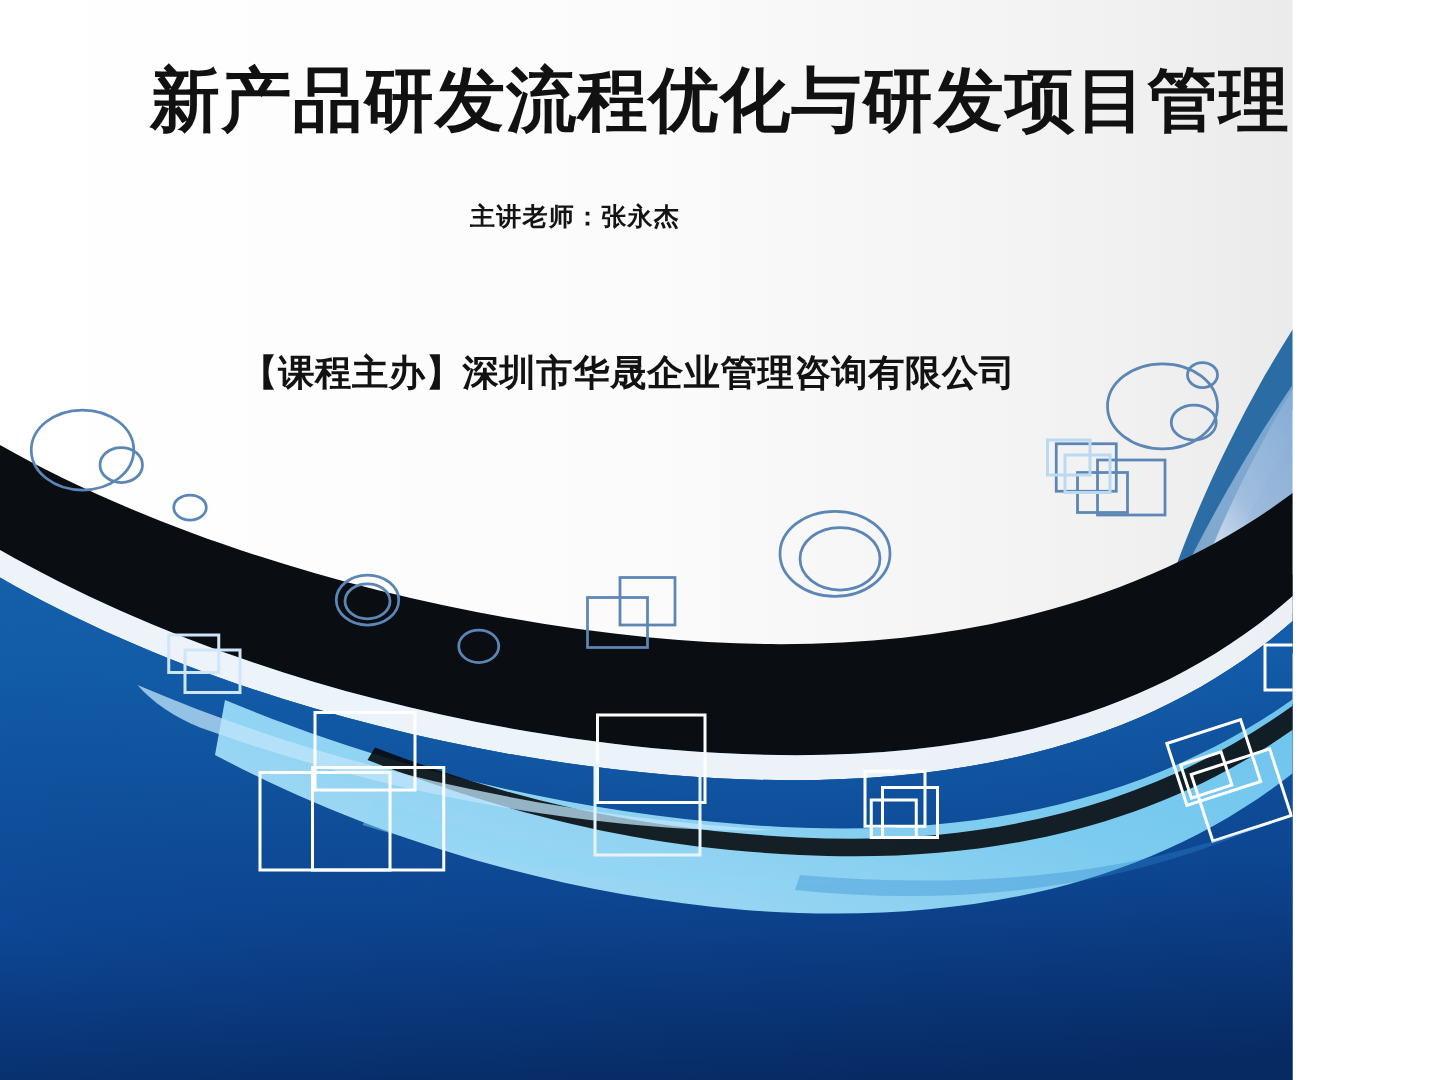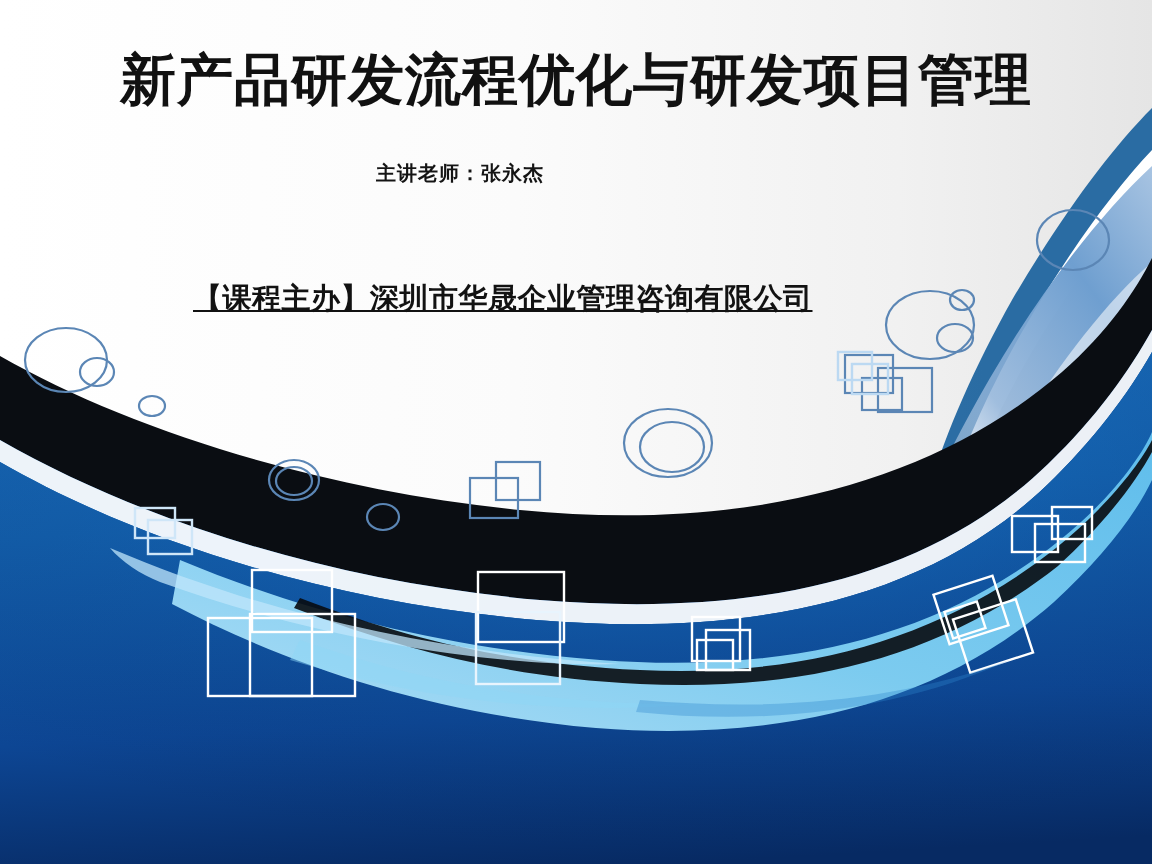--- a/index.html
+++ b/index.html
@@ -2,21 +2,21 @@
 <html><head>
 <meta charset="utf-8">
 <style>
   html, body {
     margin: 0;
     padding: 0;
     background: #ffffff;
   }
   #slide {
     position: relative;
-    width: 1152px;
+    width: 1034px;
     height: 864px;
     overflow: hidden;
     font-family: "Liberation Sans", sans-serif;
   }
   #bg {
     position: absolute;
     inset: 0;
     width: 1152px;
     height: 864px;
     display: block;
@@ -52,21 +52,20 @@
   }
   #organizer-line {
     position: absolute;
     top: 279px;
     left: 193px;
     font-size: 29px;
     font-weight: bold;
     color: #121212;
     letter-spacing: 0.5px;
     white-space: nowrap;
-    text-decoration: underline;
   }
 </style>
 </head>
 <body>
 
 <div id="slide">
 
   <svg id="bg" viewBox="0 0 1152 864" preserveAspectRatio="none" xmlns="http://www.w3.org/2000/svg">
     <defs>
       <linearGradient id="gTop" x1="0" y1="0" x2="1" y2="0">

